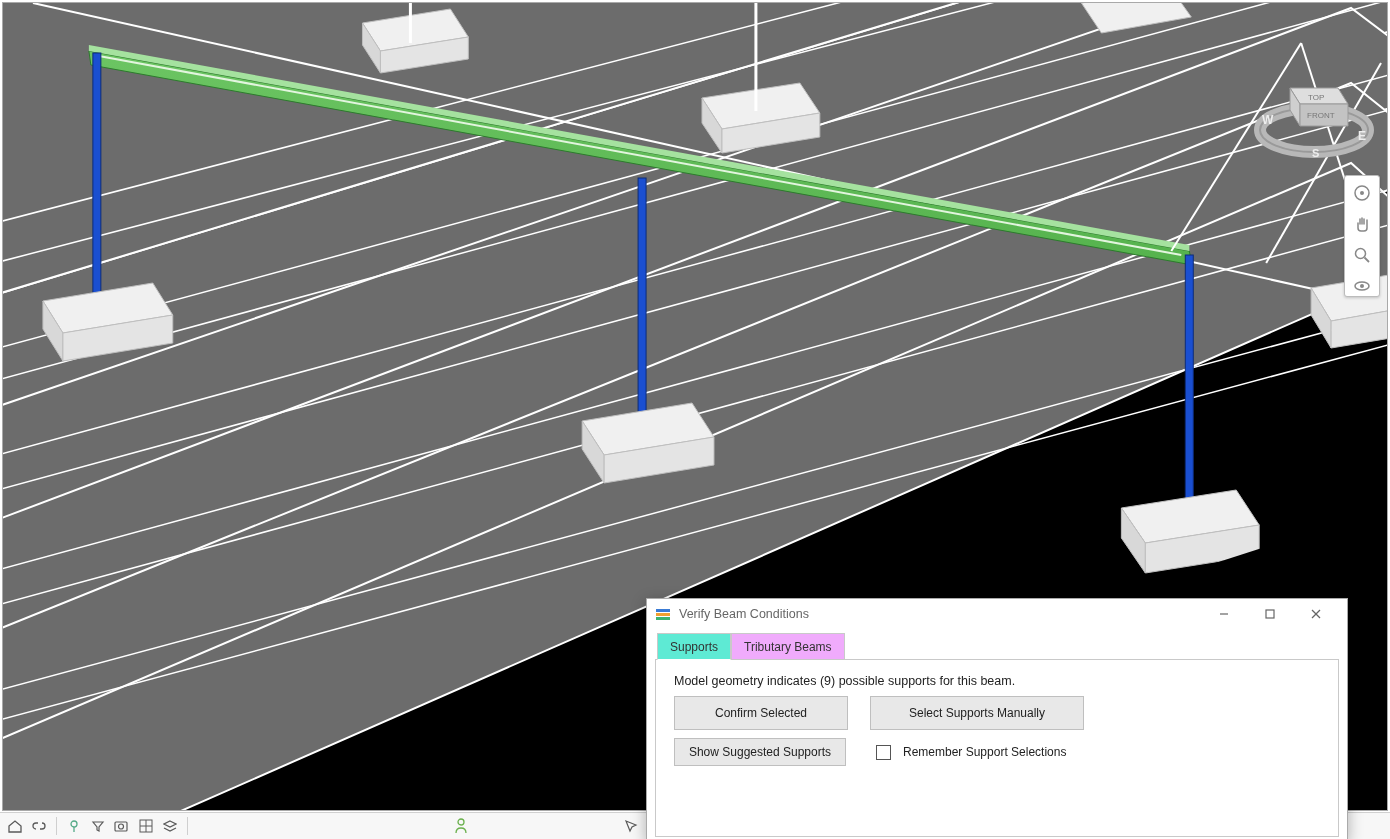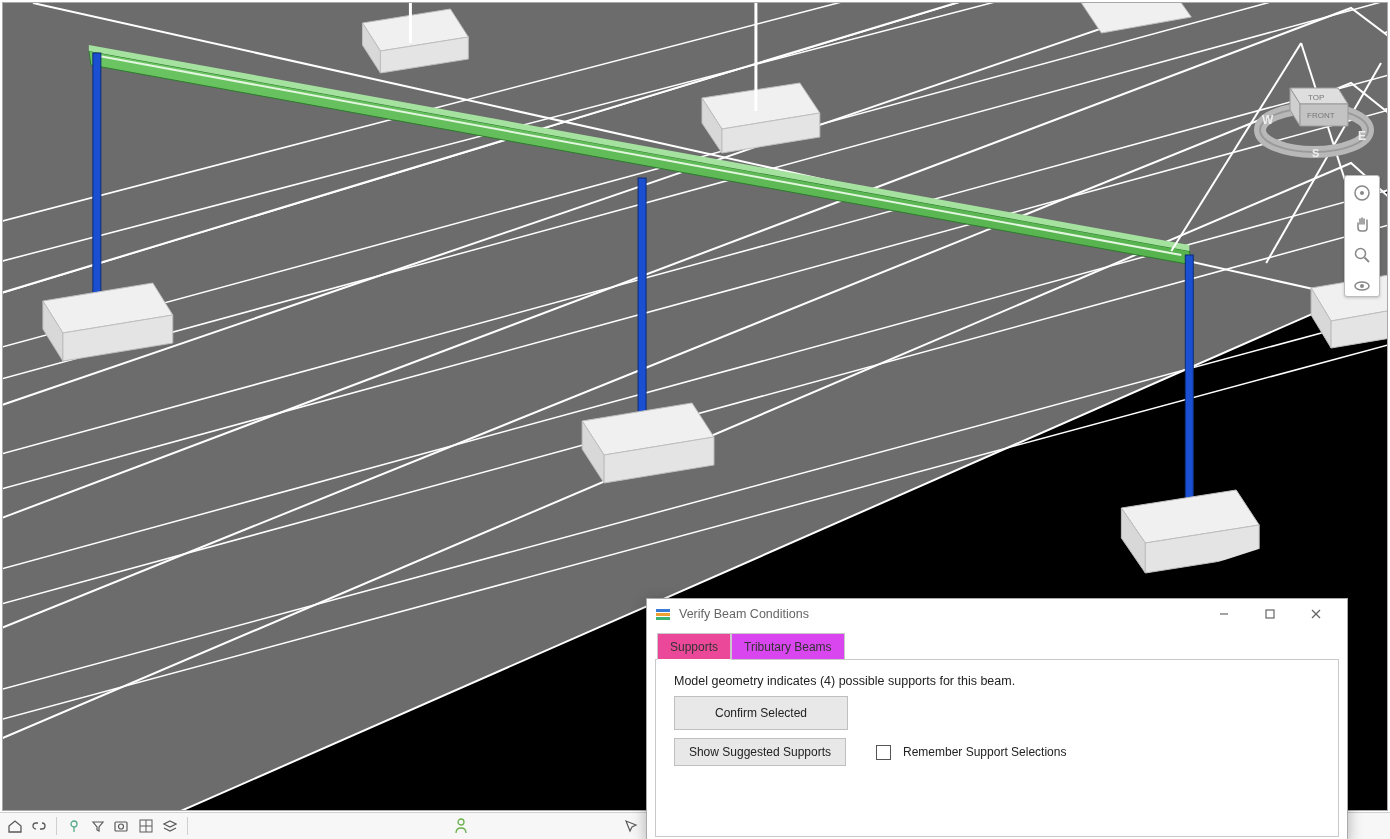--- a/index.html
+++ b/index.html
@@ -17,23 +17,23 @@
 .bb-text{color:#5a5a5a}
 
 #dialog{position:absolute;left:646px;top:598px;width:700px;height:240px;background:#fff;border:1px solid #aaa;box-shadow:0 4px 14px rgba(0,0,0,.3)}
 #dlg-title{height:30px;display:flex;align-items:center;padding:0 8px}
 #dlg-title .logo{width:16px;height:16px;margin-right:8px}
 #dlg-title-text{color:#666;font-size:12.5px;flex:0 0 auto}
 #dlg-title-spacer{flex:1}
 .win-btn{width:46px;height:30px;display:flex;align-items:center;justify-content:center;color:#666}
 #dlg-body{position:absolute;left:8px;top:34px;right:8px;bottom:8px}
 .tabs{position:relative;height:26px;border-bottom:1px solid #c9c9c9}
-.tab{position:absolute;top:0;height:25px;padding:0 12px;display:flex;align-items:center;border:1px solid #c9c9c9;background:#ec4899;font-size:12px;color:#333}
+.tab{position:absolute;top:0;height:25px;padding:0 12px;display:flex;align-items:center;border:1px solid #c9c9c9;background:#5eead4;font-size:12px;color:#333}
 .tab.active{border-bottom:1px solid #fff}
-.tab.inactive{background:#d946ef}
+.tab.inactive{background:#f0abfc}
 #tab1{left:2px}
 #tab2{left:76px}
 #tabpage{border:1px solid #c9c9c9;border-top:none;padding:14px 18px 12px 18px;height:150px}
 .msg{font-size:12.5px;color:#222;margin-bottom:8px}
 .btn{display:inline-flex;align-items:center;justify-content:center;height:32px;padding:0 18px;background:#e8e8e8;border:1px solid #bfbfbf;font-size:12px;color:#222}
 .btn-row{display:flex;gap:22px;margin-top:8px}
 .btn.small{height:26px;padding:0 10px}
 .chk{display:inline-flex;align-items:center;gap:12px;font-size:12px;color:#222}
 .chk .box{width:13px;height:13px;border:1px solid #555;background:#fff}
 .lower-row{display:flex;align-items:center;gap:30px;margin-top:8px}
@@ -275,23 +275,24 @@
           <line x1="9" y1="1" x2="1" y2="9" stroke="#666" stroke-width="1.2"></line>
         </svg>
       </span>
   </div>
   <div id="dlg-body">
     <div class="tabs">
       <div class="tab active" id="tab1">Supports</div>
       <div class="tab inactive" id="tab2">Tributary Beams</div>
     </div>
     <div id="tabpage">
-      <div class="msg">Model geometry indicates (4) possible supports for this beam.</div>
+      <div class="msg">Model geometry indicates (9) possible supports for this beam.</div>
       <div class="btn-row">
         <div class="btn" style="width:136px">Confirm Selected</div>
+        <div class="btn" style="width:176px">Select Supports Manually</div>
       </div>
       <div class="lower-row">
         <div class="btn small" style="width:150px">Show Suggested Supports</div>
         <label class="chk">
           <span class="box"></span>
           <span>Remember Support Selections</span>
         </label>
       </div>
     </div>
   </div>

